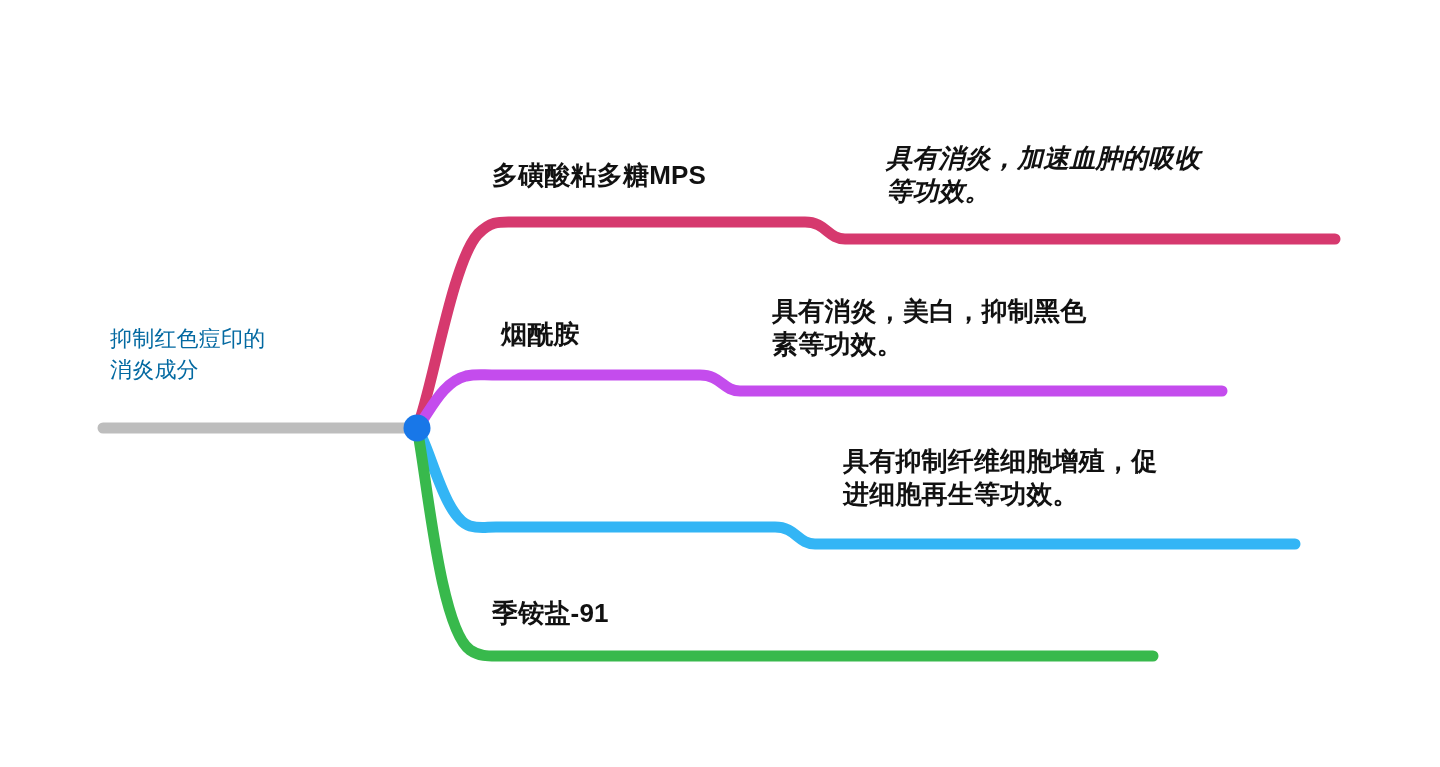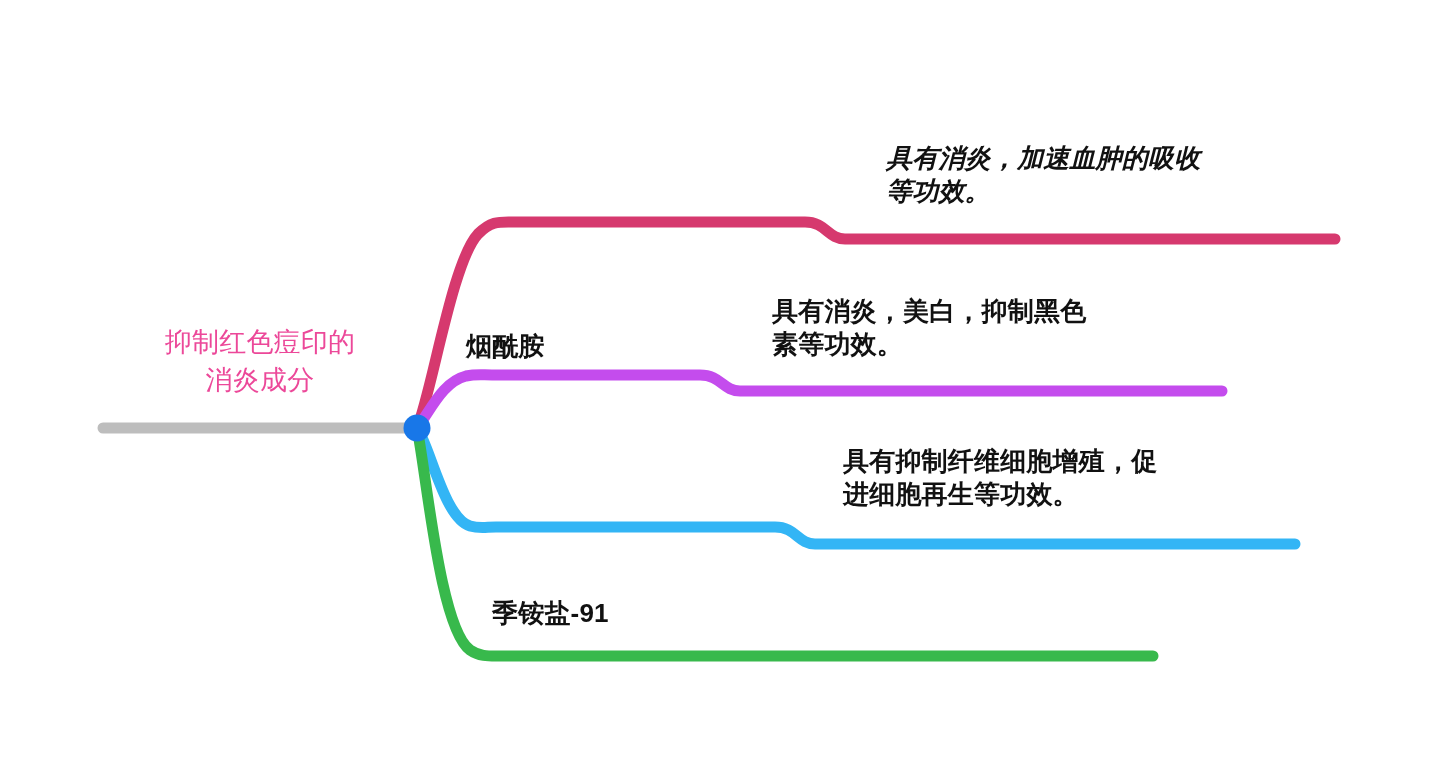--- a/index.html
+++ b/index.html
@@ -27,25 +27,25 @@
   }
   .label {
     position: absolute;
     color: #111111;
     font-weight: 700;
     line-height: 1.28;
     white-space: pre-line;
     letter-spacing: 0.2px;
   }
   .root-label {
-    font-size: 27px;
-    text-align: center;
+    font-size: 22px;
+    text-align: left;
     font-weight: 500;
     line-height: 1.42;
-    color: #ec4899;
+    color: #0369a1;
   }
   .topic-label {
     font-size: 26px;
     font-weight: 700;
   }
   .detail-label {
     font-size: 26px;
     font-weight: 700;
   }
 </style>
@@ -69,24 +69,25 @@
 
     <path id="wire-b4" d="M 417 428 C 427 478 440 628 470 650 C 480 657 490 656 502 656
              L 1153 656" fill="none" stroke="#38b94c" stroke-width="11" stroke-linecap="round" stroke-linejoin="round"></path>
 
     <circle id="wire-node" cx="417" cy="428" r="13.5" fill="#1877e8"></circle>
   </svg>
 
   <div class="label root-label" style="left: 110px; top: 323px; width: 300px;">抑制红色痘印的
 消炎成分</div>
 
+  <div class="label topic-label" style="left: 492px; top: 159px;">多磺酸粘多糖MPS</div>
   <div class="label detail-label" style="left: 886px; top: 142px; font-style: italic;">具有消炎，加速血肿的吸收
 等功效。</div>
 
-  <div class="label topic-label" style="left: 466px; top: 318px; margin-top: 12px;">烟酰胺</div>
+  <div class="label topic-label" style="left: 501px; top: 318px;">烟酰胺</div>
   <div class="label detail-label" style="left: 772px; top: 295px;">具有消炎，美白，抑制黑色
 素等功效。</div>
 
   <div class="label detail-label" style="left: 843px; top: 445px;">具有抑制纤维细胞增殖，促
 进细胞再生等功效。</div>
 
   <div class="label topic-label" style="left: 492px; top: 597px;">季铵盐-91</div>
 
 </div>
 

